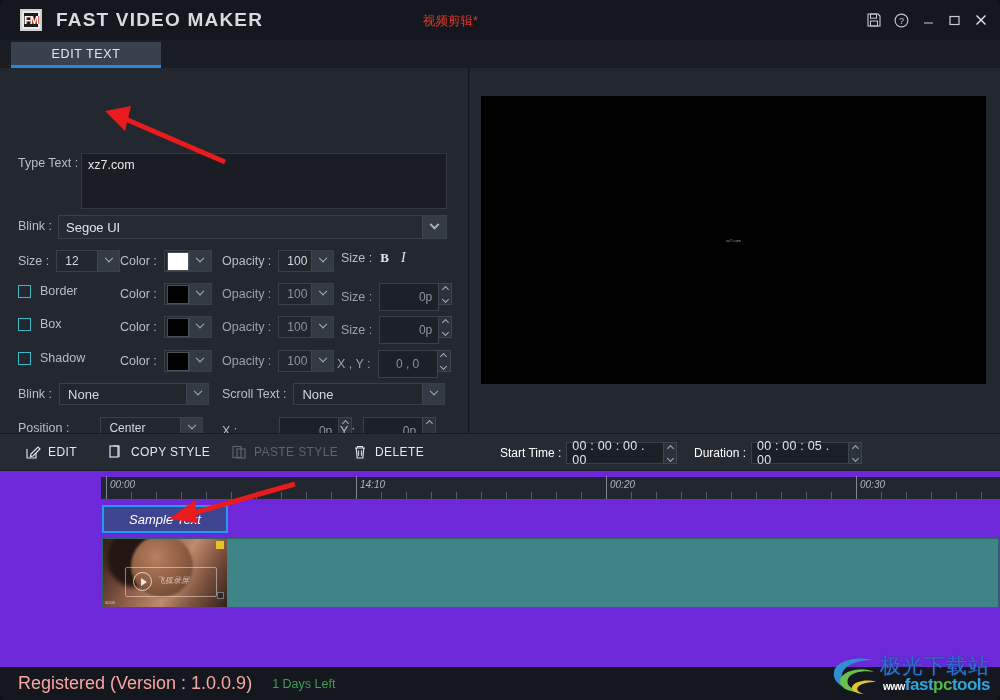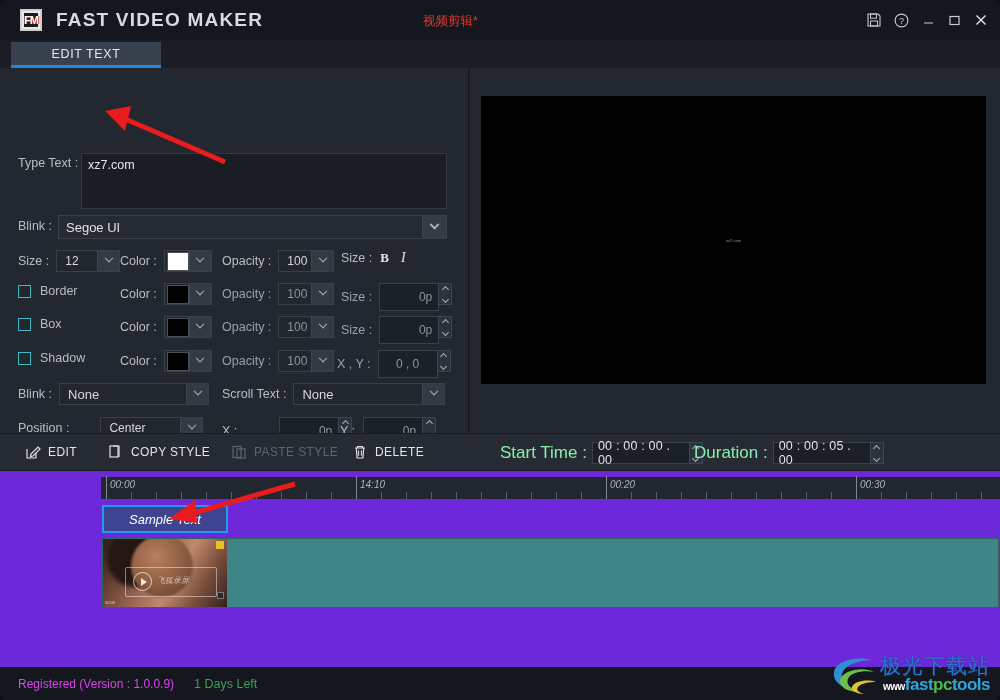--- a/index.html
+++ b/index.html
@@ -167,21 +167,21 @@
     border-bottom: 1px solid #171a20;
   }
   .tool-btn {
     position: absolute; top: 10px; display: flex; align-items: center; gap: 7px;
     color: #e3e6ea; font-size: 12px; letter-spacing: .4px; cursor: pointer;
   }
   .tool-btn.disabled { color: #5e646d; cursor: default; }
   .tool-ico { width: 16px; height: 16px; display: inline-block; }
 
   .time-group { position: absolute; top: 8px; display: flex; align-items: center; gap: 5px; }
-  .time-group .tl { color: #86efac; font-size: 17px; }
+  .time-group .tl { color: #ffffff; font-size: 12px; }
   .time-field {
     position: relative; height: 22px; background: #1b1f26; border: 1px solid #3a3f48;
     display: flex; align-items: center; padding: 0 5px;
   }
   .time-field .tv { color: #e1e4e9; font-size: 12.5px; letter-spacing: .2px; }
 
   
   #timeline {
     position: absolute; left: 0; top: 471px; width: 1000px; height: 196px;
     background: #6d28d9;
@@ -241,21 +241,21 @@
   #media-thumb .tagl { position:absolute; left:2px; bottom:2px; font-size:4px; color:rgba(255,255,255,.7); }
   #media-thumb .tagy { position:absolute; right:3px; top:2px; width:8px; height:8px; background:#e3c328; }
   #media-thumb .tagd { position:absolute; right:3px; bottom:8px; width:7px; height:7px; background:#2a2a2a; border:1px solid #777; }
 
   
   #statusbar {
     position: absolute; left: 0; top: 667px; width: 1000px; height: 33px;
     background: #14171d; border-radius: 0 0 8px 8px;
     display: flex; align-items: center;
   }
-  #status-reg { margin-left: 18px; color: #d946ef; font-size: 12px; }
+  #status-reg { margin-left: 18px; color: #fca5a5; font-size: 18px; }
   #status-days { margin-left: 20px; color: #3f9f55; font-size: 12.5px; }
 
   
   #watermark {
     position: absolute; right: 6px; bottom: 2px; width: 170px; height: 48px;
     pointer-events: none;
   }
   #wm-cn {
     position: absolute; right: 4px; top: 2px;
     font-size: 21px; font-weight: normal; color: #2f6fd0;

